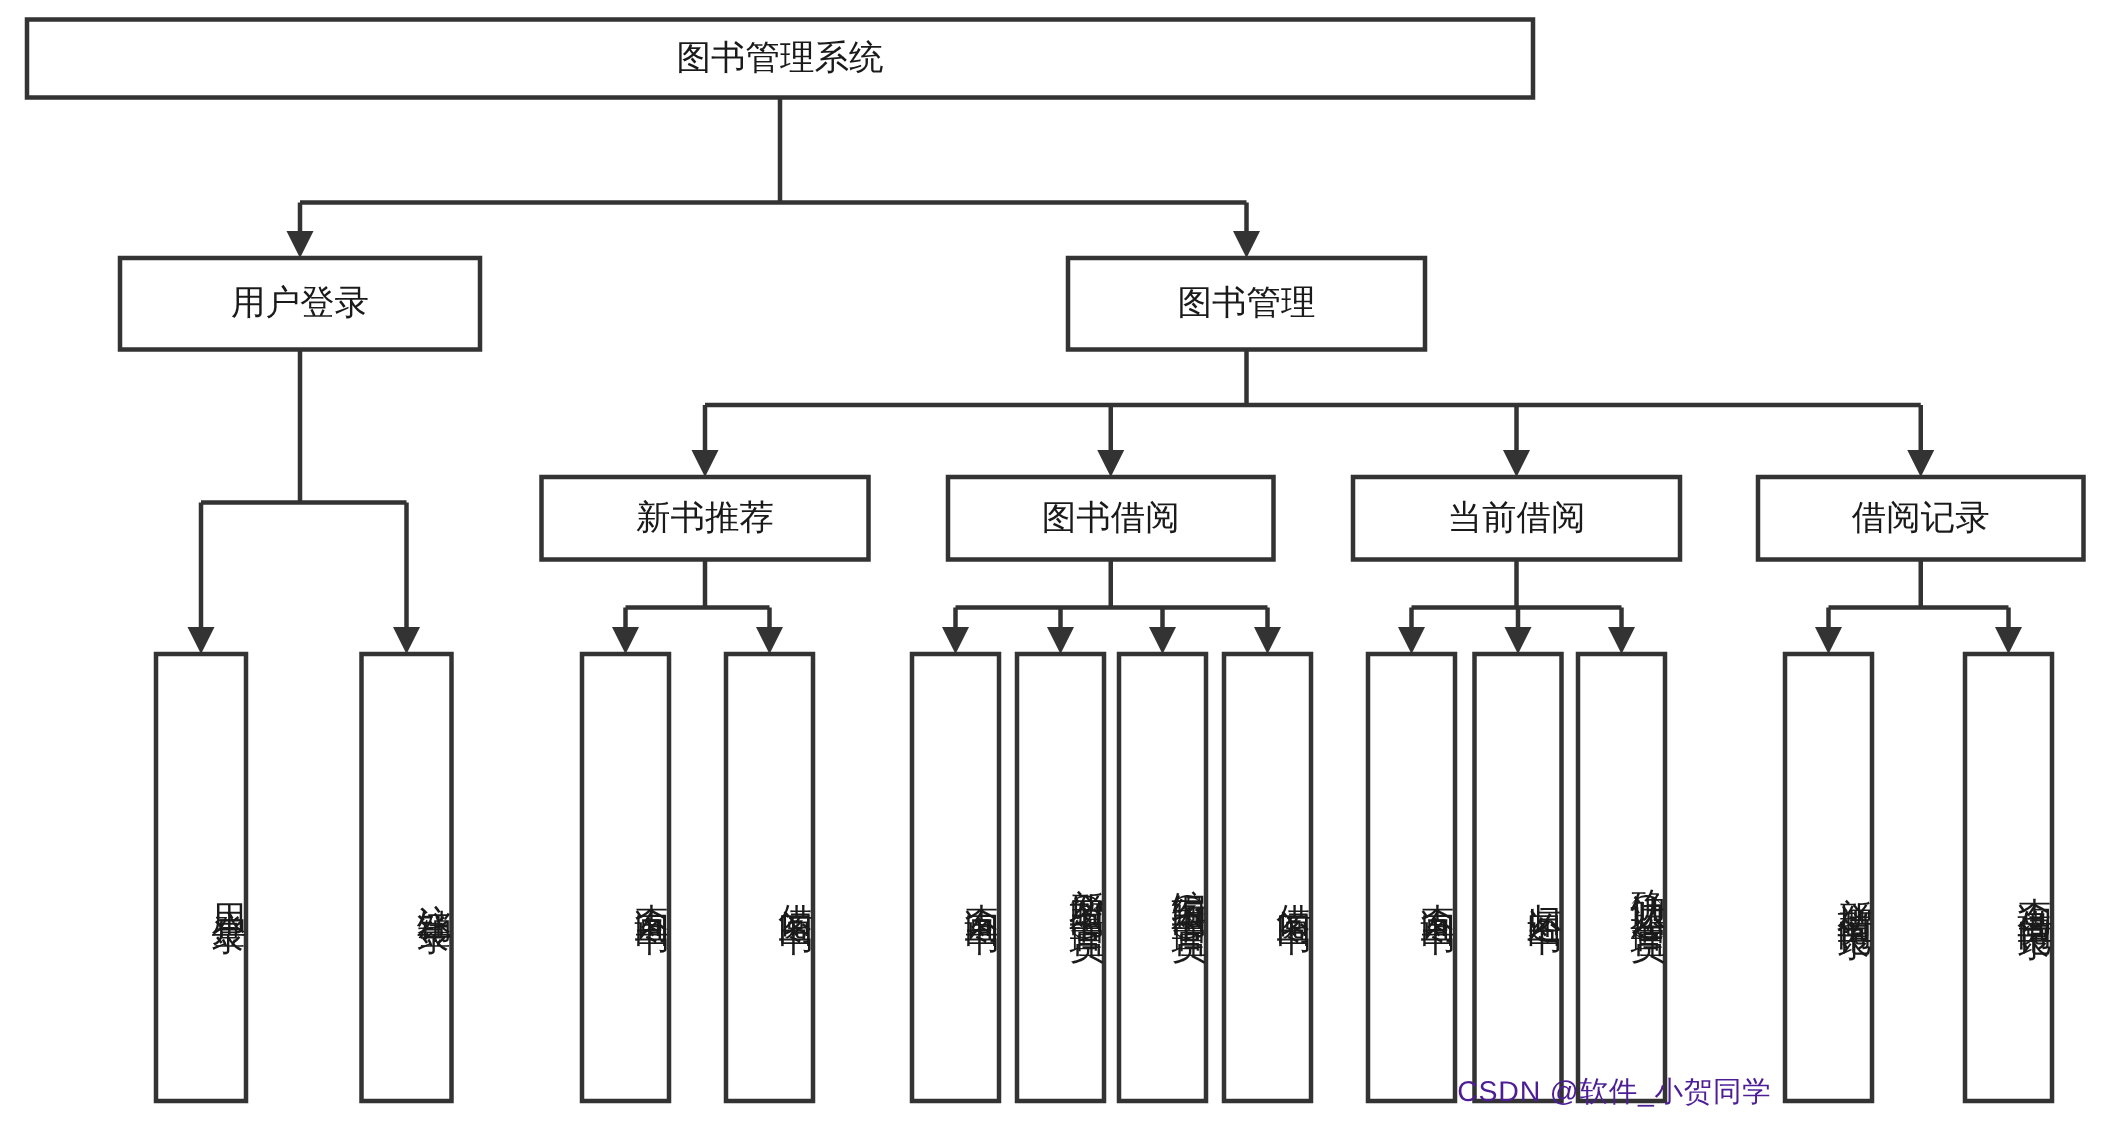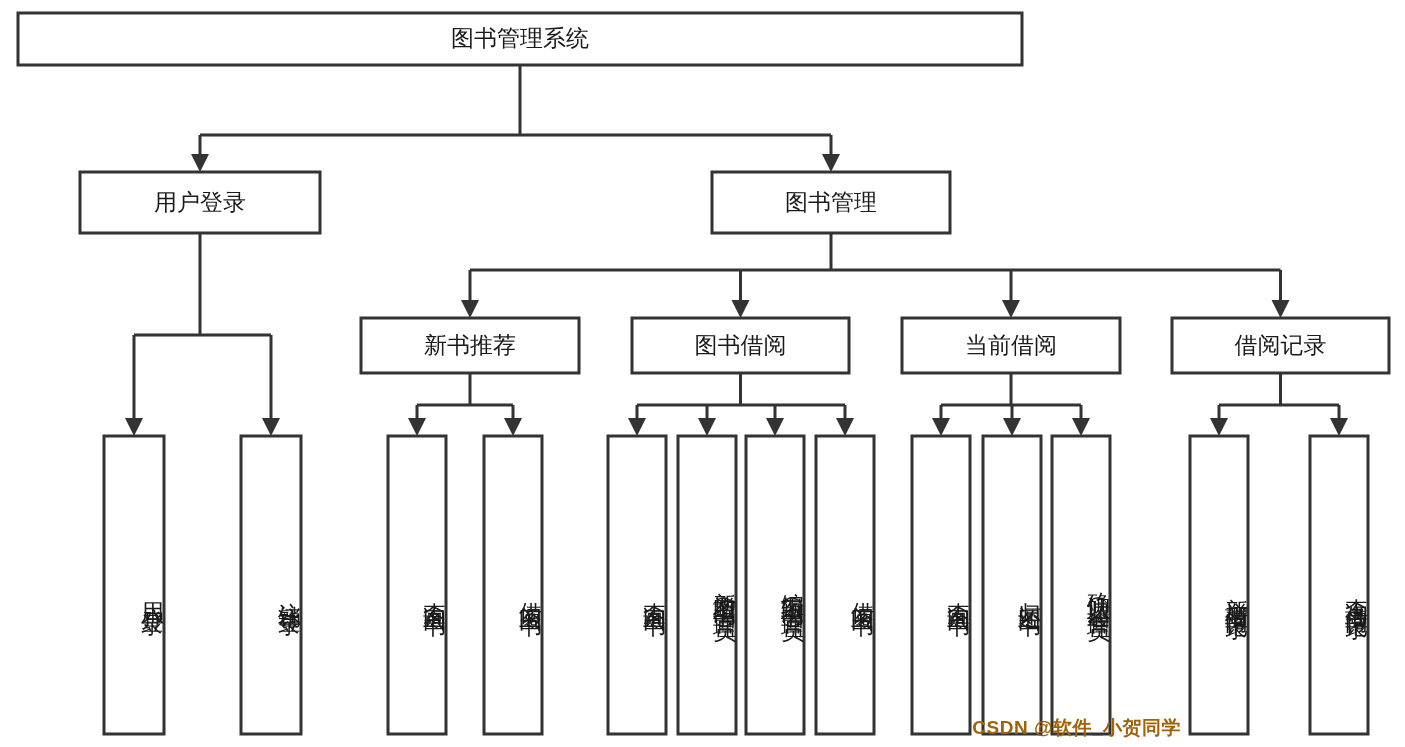--- a/index.html
+++ b/index.html
@@ -59,25 +59,24 @@
   .arrow-head {
     fill: #333333;
     stroke: none;
   }
   .watermark {
     position: absolute;
     right: 8px;
     bottom: 6px;
     font-family: "Liberation Sans", "DejaVu Sans", sans-serif;
     font-size: 19px;
-    color: #a16207;
+    color: #4c1d95;
     letter-spacing: 0.5px;
     user-select: none;
     pointer-events: none;
-    font-weight: bold;
   }
 </style>
 </head>
 <body>
 
 <div id="diagram-root">
   <svg id="diagram-svg" width="1405" height="747" viewBox="0 0 1405 747" xmlns="http://www.w3.org/2000/svg">
     <g id="connector-layer">
         <line x1="520" y1="65" x2="520" y2="135" class="connector"></line>
         <line x1="200" y1="135" x2="831" y2="135" class="connector"></line>

